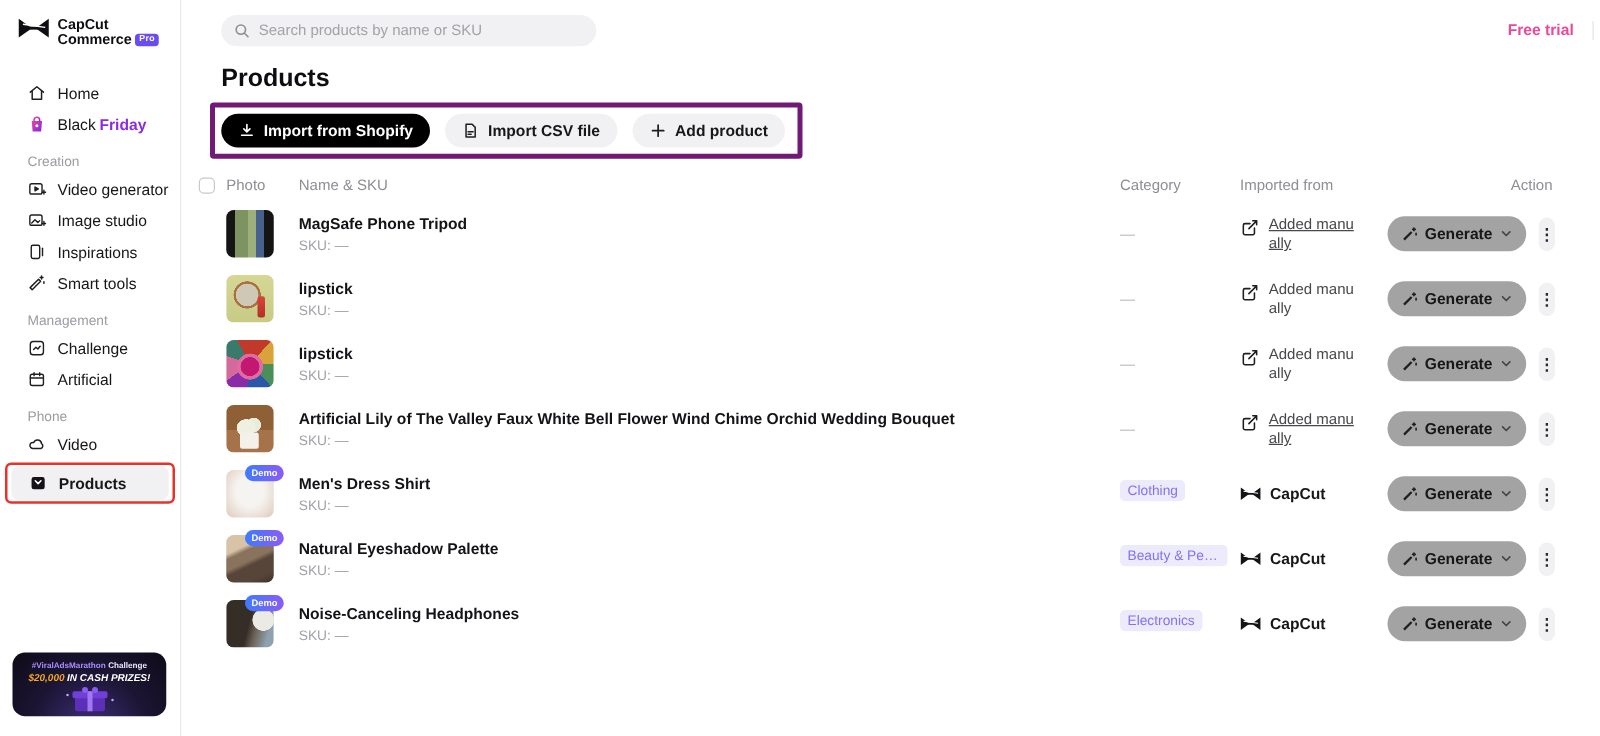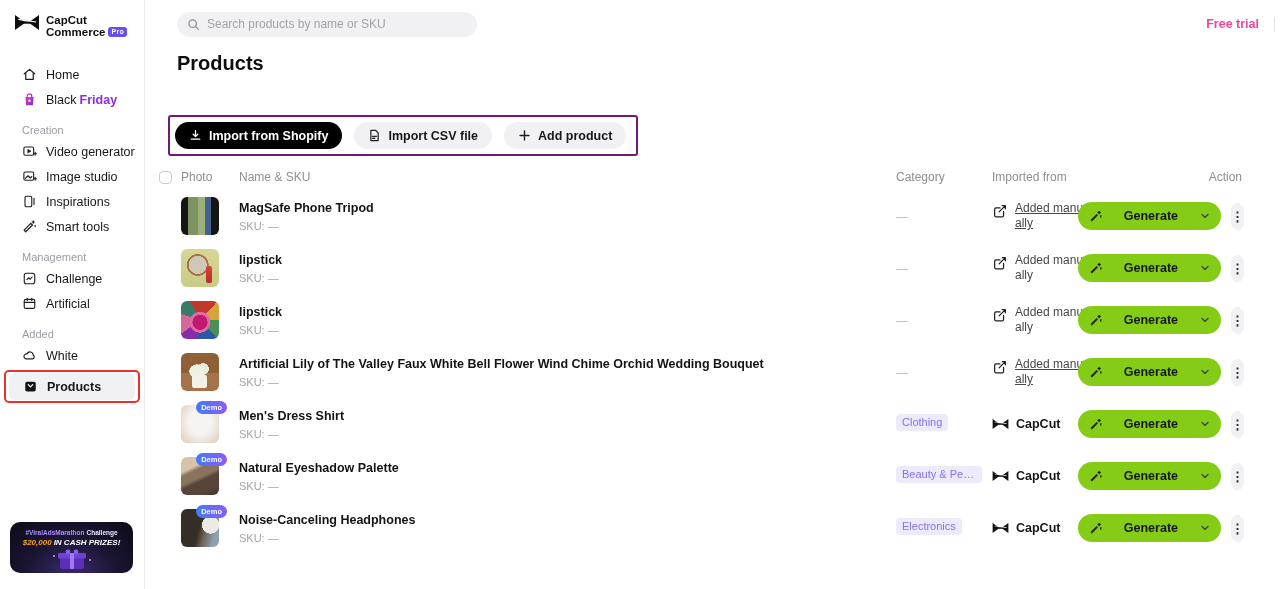--- a/index.html
+++ b/index.html
@@ -59,22 +59,22 @@
     font-size:8px; font-weight:bold; min-width:13px; height:13px; border-radius:7px;
     border:1.5px solid #fff; display:flex; align-items:center; justify-content:center; padding:0 2px; }
   .avatar { width:22px; height:22px; border-radius:50%; cursor:pointer;
     background:radial-gradient(circle at 35% 30%, #d9b49a, #9a6a50 60%, #5f3c2e); }
 
   .content { padding:0 0 0 31px; }
   .page-title { font-size:20px; font-weight:bold; color:#0e0e12; margin-top:4px; }
 
   .toolbar-row { display:flex; align-items:center; justify-content:space-between;
     margin-top:7px; padding-right:32px; }
-  .annotation-toolbar { border:2px solid #701a75; border-radius:3px;
-    padding:5px 10px 5px 5px; margin-left:-9px; display:inline-block;margin-top:33px; }
+  .annotation-toolbar { border:4px solid #701a75; border-radius:3px;
+    padding:5px 10px 5px 5px; margin-left:-9px; display:inline-block; }
   .btn-row { display:flex; align-items:center; gap:12px; }
   .btn { display:flex; align-items:center; gap:7px; height:27px; border-radius:14px;
     padding:0 14px; font-size:12.5px; font-weight:bold; cursor:pointer; border:none;
     font-family:"Liberation Sans",sans-serif; }
   .btn-dark { background:#000; color:#fff; }
   .btn-light { background:#f1f1f3; color:#17171a; }
   .sort-control { display:flex; align-items:center; gap:4px; font-size:18px;
     font-weight:bold; color:#17171a; cursor:pointer; }
 
   
@@ -98,22 +98,22 @@
     padding:2.5px 6px; border-radius:4px; max-width:86px; overflow:hidden;
     text-overflow:ellipsis; white-space:nowrap; }
   .cat-empty { color:#b9b9bd; font-size:12px; }
   .imported-cell { display:flex; align-items:flex-start; gap:7px; }
   .imp-manual-label { font-size:12px; color:#47474c; width:72px; word-break:break-all;
     line-height:1.25; }
   .imp-manual-label.underlined { text-decoration:underline; cursor:pointer; }
   .imp-capcut { display:flex; align-items:center; gap:7px; }
   .imp-capcut-label { font-size:12.5px; font-weight:bold; color:#17171a; }
   .action-cell { display:flex; align-items:center; justify-content:flex-end; gap:10px; }
-  .generate-btn { display:flex; align-items:center; gap:22px; height:28px; border-radius:15px;
-    background:#84cc16; padding:0 11px; font-size:12.5px; font-weight:bold; color:#17171a;
+  .generate-btn { display:flex; align-items:center; gap:6px; height:28px; border-radius:15px;
+    background:#a3a3a3; padding:0 11px; font-size:12.5px; font-weight:bold; color:#17171a;
     cursor:pointer; border:none; font-family:"Liberation Sans",sans-serif; }
   .kebab-btn { width:18px; height:27px; border-radius:8px; background:#f1f1f3;
     display:flex; align-items:center; justify-content:center; font-size:13px;
     font-weight:bold; color:#2a2a2e; cursor:pointer; }
 
   
   .photo--tripod { background:linear-gradient(90deg,#141414 0 18%,#7d9462 18% 45%,#9db07c 45% 62%,#46628c 62% 80%,#141414 80%); }
   .photo--lipstick-mirror { background:
     radial-gradient(circle at 44% 42%, #cfc8b6 0 29%, #aa7140 30% 35%, rgba(0,0,0,0) 36%),
     linear-gradient(180deg,#d6d795,#c7cb86); }
@@ -227,26 +227,26 @@
       <span class="lbl">Challenge</span>
     </div>
     <div class="side-item">
       <svg width="15" height="15" viewBox="0 0 20 20" fill="none" stroke="#1f1f23" stroke-width="1.5" stroke-linecap="round" stroke-linejoin="round">
         <rect x="3" y="4.5" width="14" height="12" rx="2"></rect>
           <path d="M7 3 v3 M13 3 v3 M3 8.5 h14"></path>
       </svg>
       <span class="lbl">Artificial</span>
     </div>
 
-    <div class="section-label">Added</div>
+    <div class="section-label">Phone</div>
     <div class="side-item">
       <svg width="15" height="15" viewBox="0 0 20 20" fill="none" stroke="#1f1f23" stroke-width="1.6" stroke-linecap="round" stroke-linejoin="round">
         <path d="M6 14.5 a3.3 3.3 0 1 1 .7-6.5 A4.3 4.3 0 0 1 15 9.3 a2.9 2.9 0 0 1-.8 5.2 Z"></path>
       </svg>
-      <span class="lbl">White</span>
+      <span class="lbl">Video</span>
     </div>
     <div class="annotation-products">
       <div class="side-item">
         <svg width="15" height="15" viewBox="0 0 20 20">
           <rect x="3" y="3.5" width="14" height="13" rx="2.5" fill="#141418"></rect>
           <path d="M7 7.5 l3 3 3-3" fill="none" stroke="#fff" stroke-width="1.7" stroke-linecap="round" stroke-linejoin="round"></path>
         </svg>
         <span class="lbl">Products</span>
       </div>
     </div>

